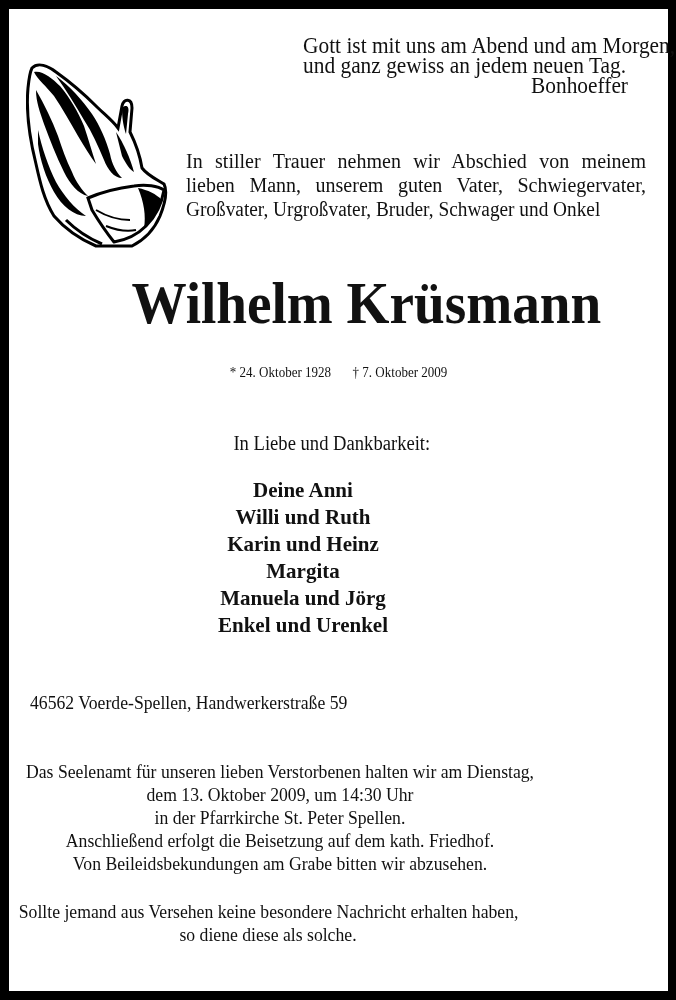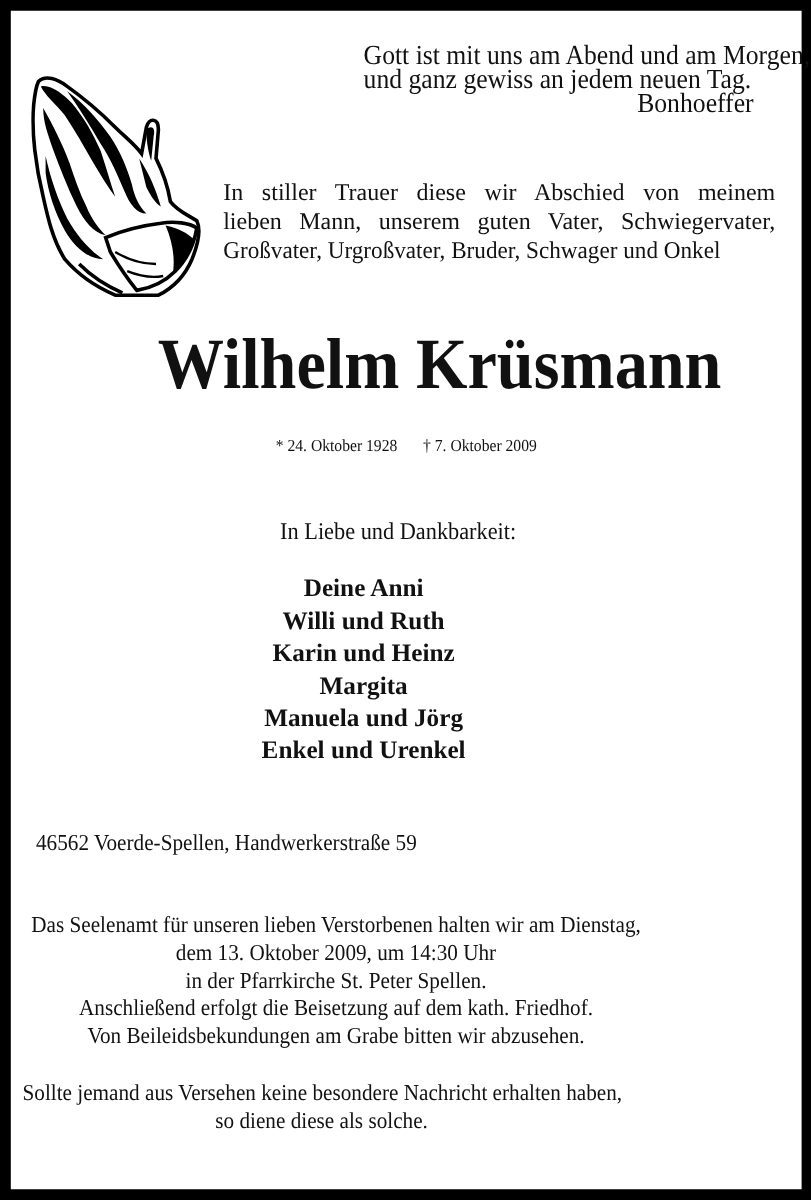--- a/index.html
+++ b/index.html
@@ -59,21 +59,21 @@
 
     <path d="M62 138 C76 132 92 128 108 126 C120 124 132 126 138 130 C136 142 130 156 120 166 C112 174 100 180 88 182 C80 172 72 160 66 150 Z" fill="#fff" stroke="#000" stroke-width="3"></path>
     <path d="M112 128 C122 130 130 134 136 140 C132 150 126 160 118 168 C120 156 118 142 112 128 Z" fill="#000"></path>
     <path d="M70 150 C80 156 92 160 104 160" fill="none" stroke="#000" stroke-width="2"></path>
     <path d="M80 166 C90 170 100 172 110 170" fill="none" stroke="#000" stroke-width="2"></path>
     <path d="M40 160 C50 170 62 178 76 184" fill="none" stroke="#000" stroke-width="3"></path>
   </svg>
 </div>
 
 <div class="abs serif intro">
-  <span class="jl">In stiller Trauer diese wir Abschied von meinem</span>
+  <span class="jl">In stiller Trauer nehmen wir Abschied von meinem</span>
   <span class="jl">lieben Mann, unserem guten Vater, Schwiegervater,</span>
   <span class="last">Großvater, Urgroßvater, Bruder, Schwager und Onkel</span>
 </div>
 
 <div class="abs serif name">
   <span>Wilhelm Krüsmann</span>
 </div>
 
 <div class="abs serif dates">
   <span>* 24. Oktober 1928</span><span class="gap"></span><span>† 7. Oktober 2009</span>

